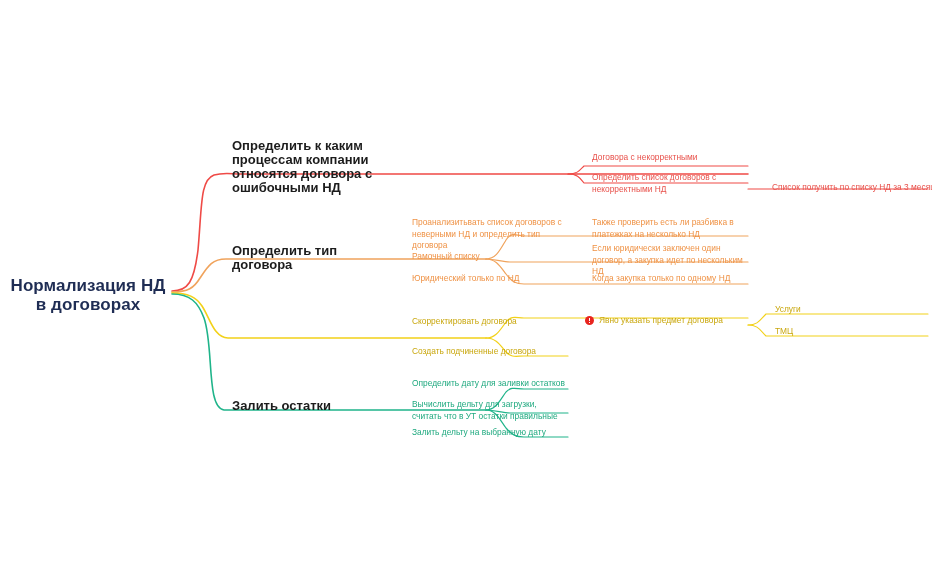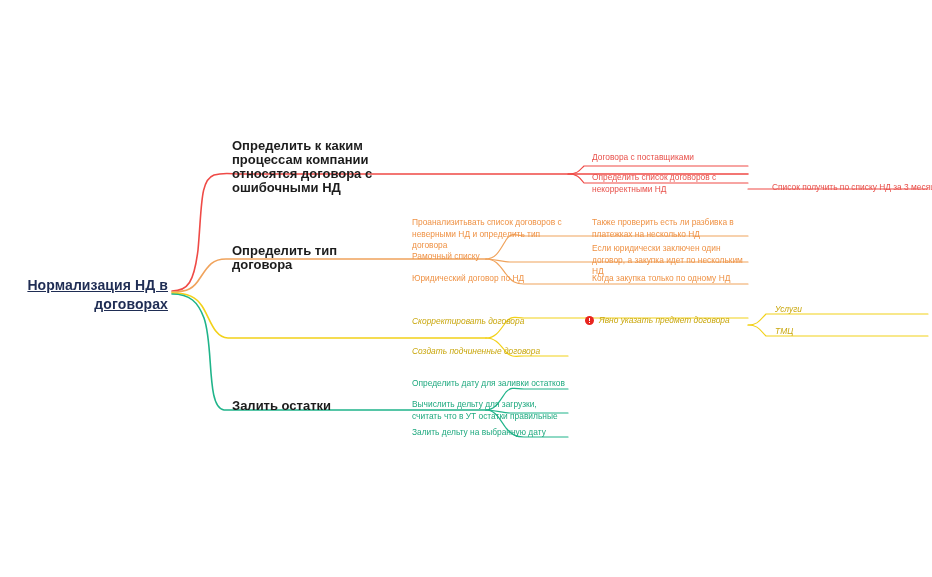--- a/index.html
+++ b/index.html
@@ -30,46 +30,45 @@
   }
   .node {
     position: absolute;
     box-sizing: border-box;
   }
   
   .root-node {
     left: 8px;
     top: 276px;
     width: 160px;
-    text-align: right;
+    text-align: center;
     color: #1f2d54;
-    font-size: 14px;
+    font-size: 17px;
     font-weight: bold;
     line-height: 19px;
     letter-spacing: 0.1px;
-    text-decoration: underline;
   }
   
   .l1 {
     color: #1c1c1c;
     font-size: 13px;
     font-weight: bold;
     line-height: 14px;
     text-align: left;
   }
   
   .leaf {
     font-size: 8.4px;
     line-height: 11.5px;
     text-align: left;
     padding-bottom: 2px;
   }
   .leaf.red   { color: #e8514b; }
   .leaf.orange{ color: #ef9245; }
-  .leaf.yellow{ color: #c9a70d; font-style: italic; }
+  .leaf.yellow{ color: #c9a70d; }
   .leaf.green { color: #1fa97f; }
 
   .alert-row {
     display: flex;
     align-items: flex-start;
     gap: 5px;
   }
   .alert-icon {
     flex: 0 0 auto;
     width: 9px;
@@ -132,21 +131,21 @@
   <div class="node root-node">
     <span>Нормализация НД в договорах</span>
   </div>
 
   <div class="node l1" style="left:232px; top:139px; width:150px;">
     <span>Определить к каким процессам компании относятся договора с ошибочными НД</span>
   </div>
 
 
   <div class="node leaf red" style="left:592px; top:152px; width:160px;">
-    <span>Договора с поставщиками</span>
+    <span>Договора с некорректными</span>
   </div>
 
   <div class="node leaf red" style="left:592px; top:172px; width:160px;">
     <span>Определить список договоров с некорректными НД</span>
   </div>
 
   <div class="node leaf red" style="left:772px; top:182px; width:170px;">
     <span>Список получить по списку НД за 3 месяца</span>
   </div>
 
@@ -156,21 +155,21 @@
 
   <div class="node l1" style="left:232px; top:244px; width:160px;">
     <span>Определить тип договора</span>
   </div>
 
   <div class="node leaf orange" style="left:412px; top:251px; width:152px;">
     <span>Рамочный списку</span>
   </div>
 
   <div class="node leaf orange" style="left:412px; top:273px; width:152px;">
-    <span>Юридический договор по НД</span>
+    <span>Юридический только по НД</span>
   </div>
 
   <div class="node leaf orange" style="left:592px; top:217px; width:156px;">
     <span>Также проверить есть ли разбивка в платежках на несколько НД</span>
   </div>
 
   <div class="node leaf orange" style="left:592px; top:243px; width:160px;">
     <span>Если юридически заключен один договор, а закупка идет по нескольким НД</span>
   </div>
 

